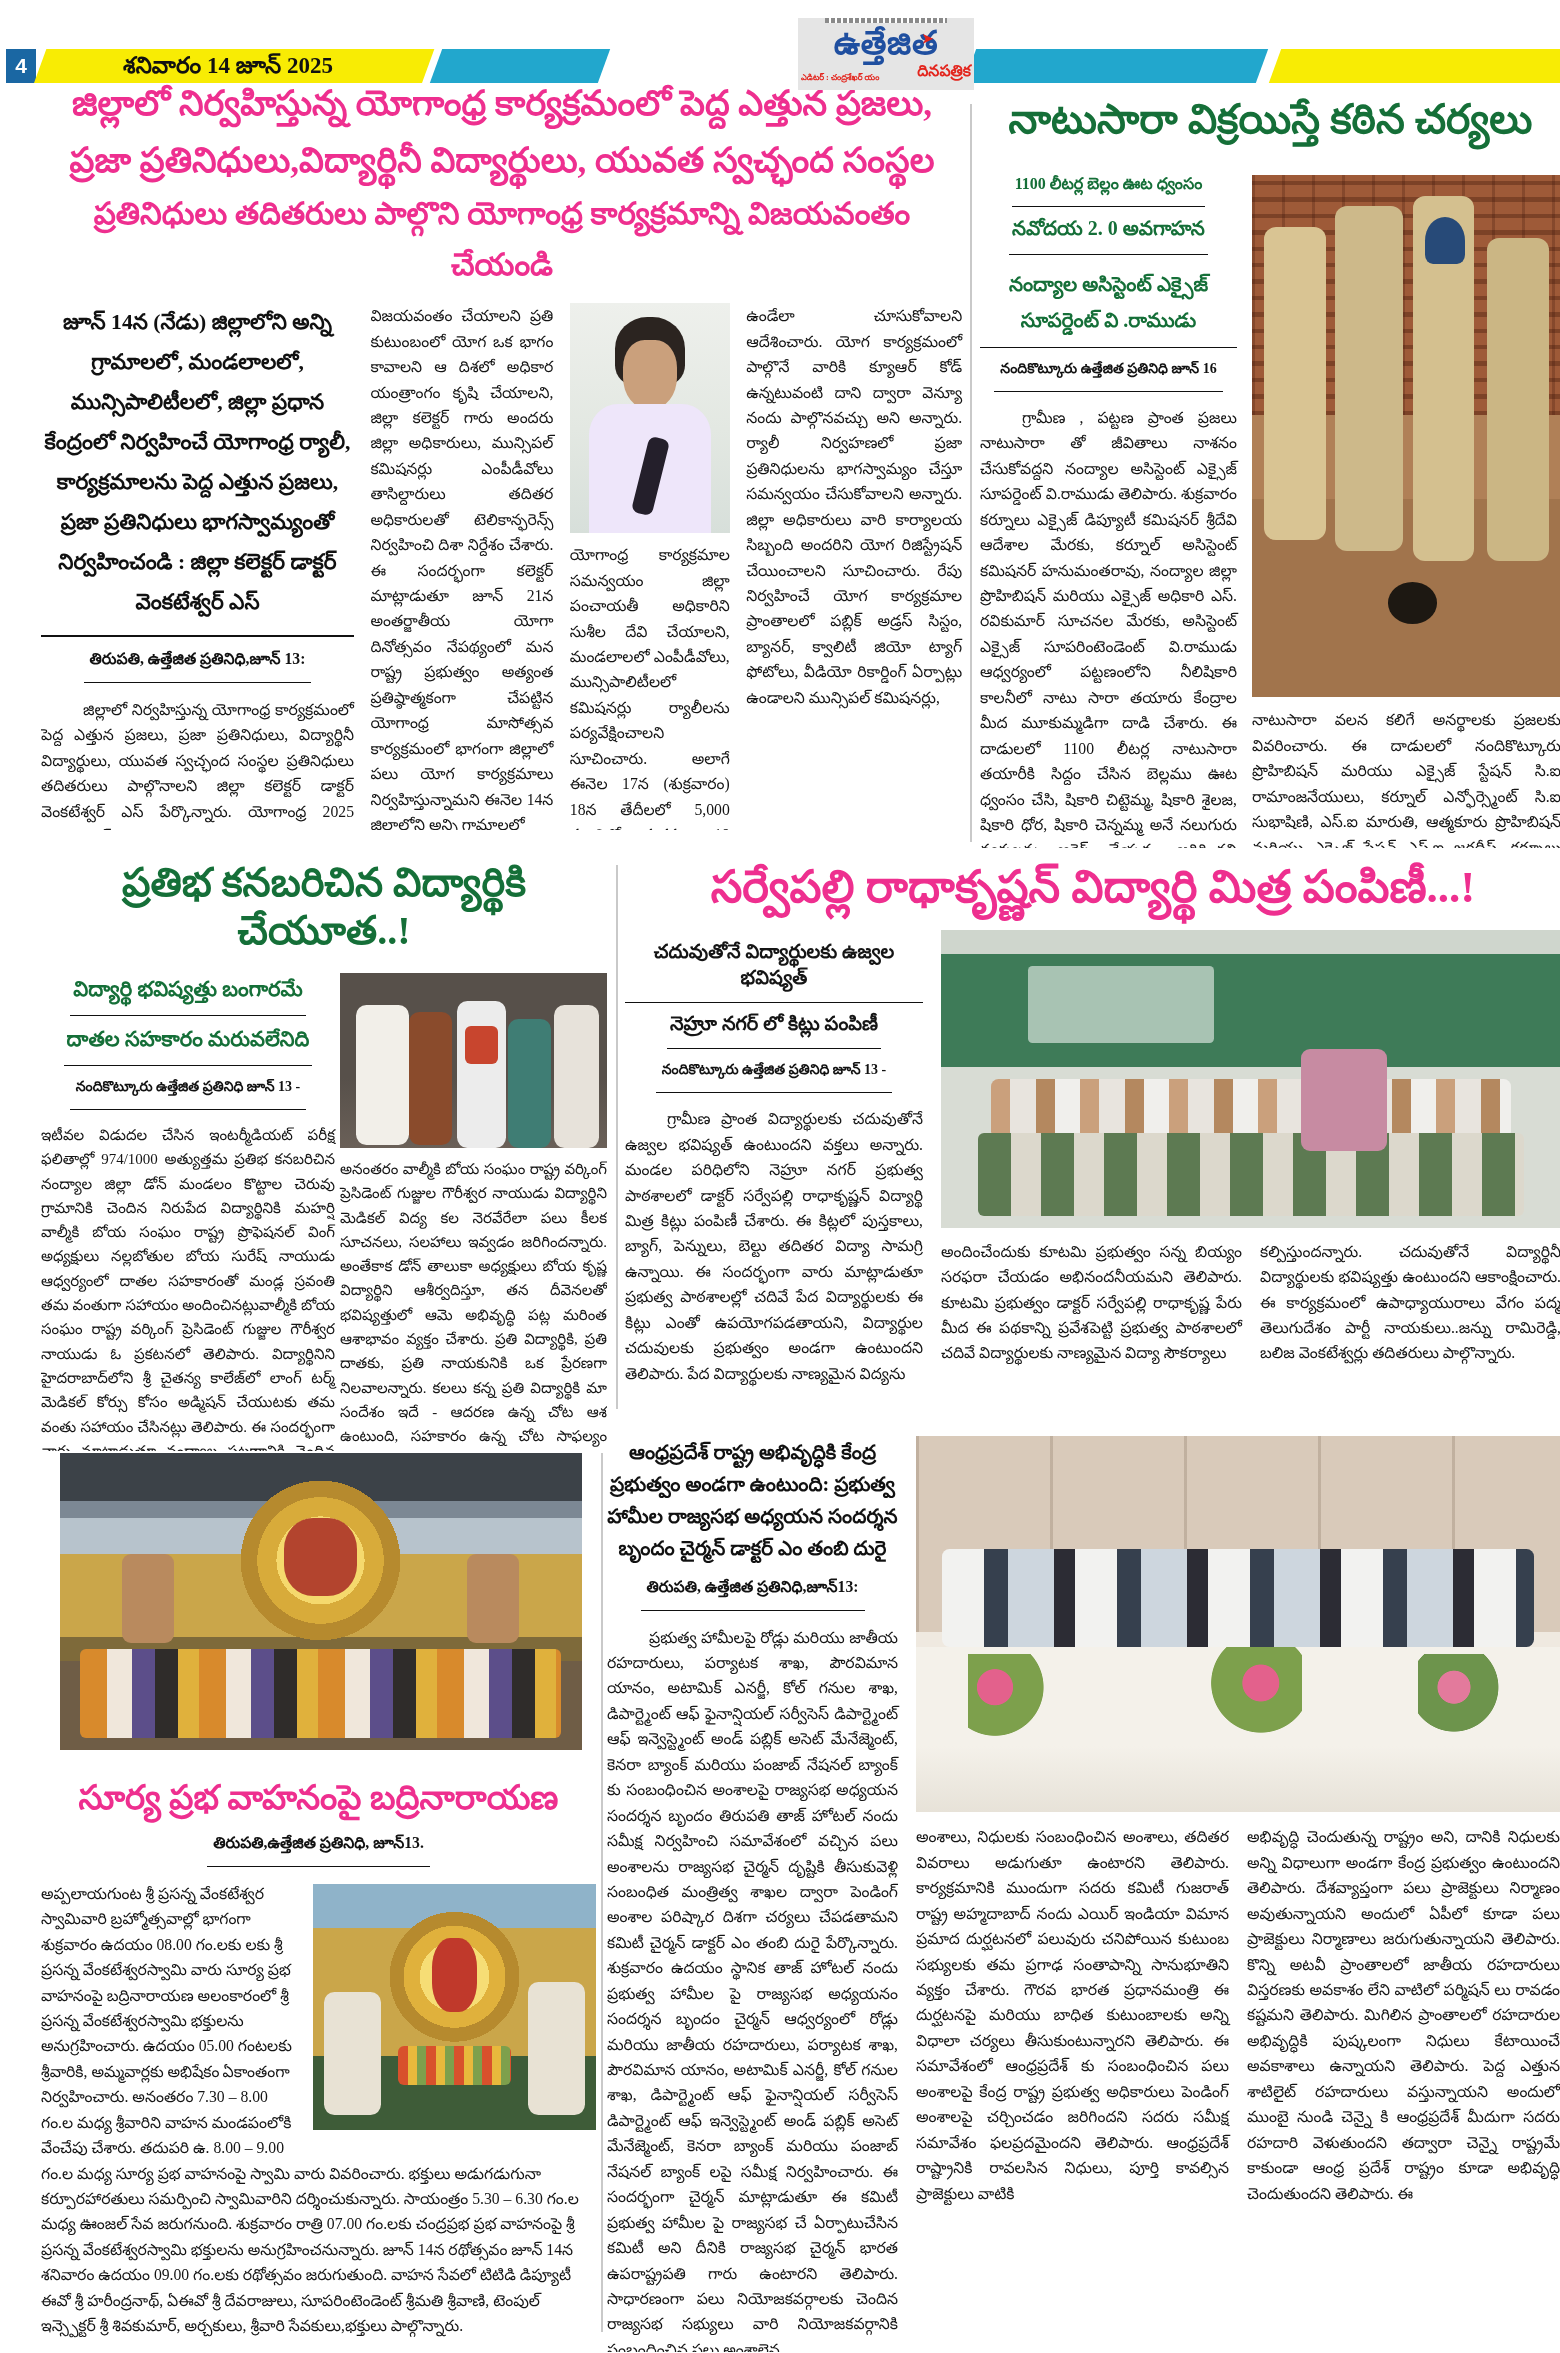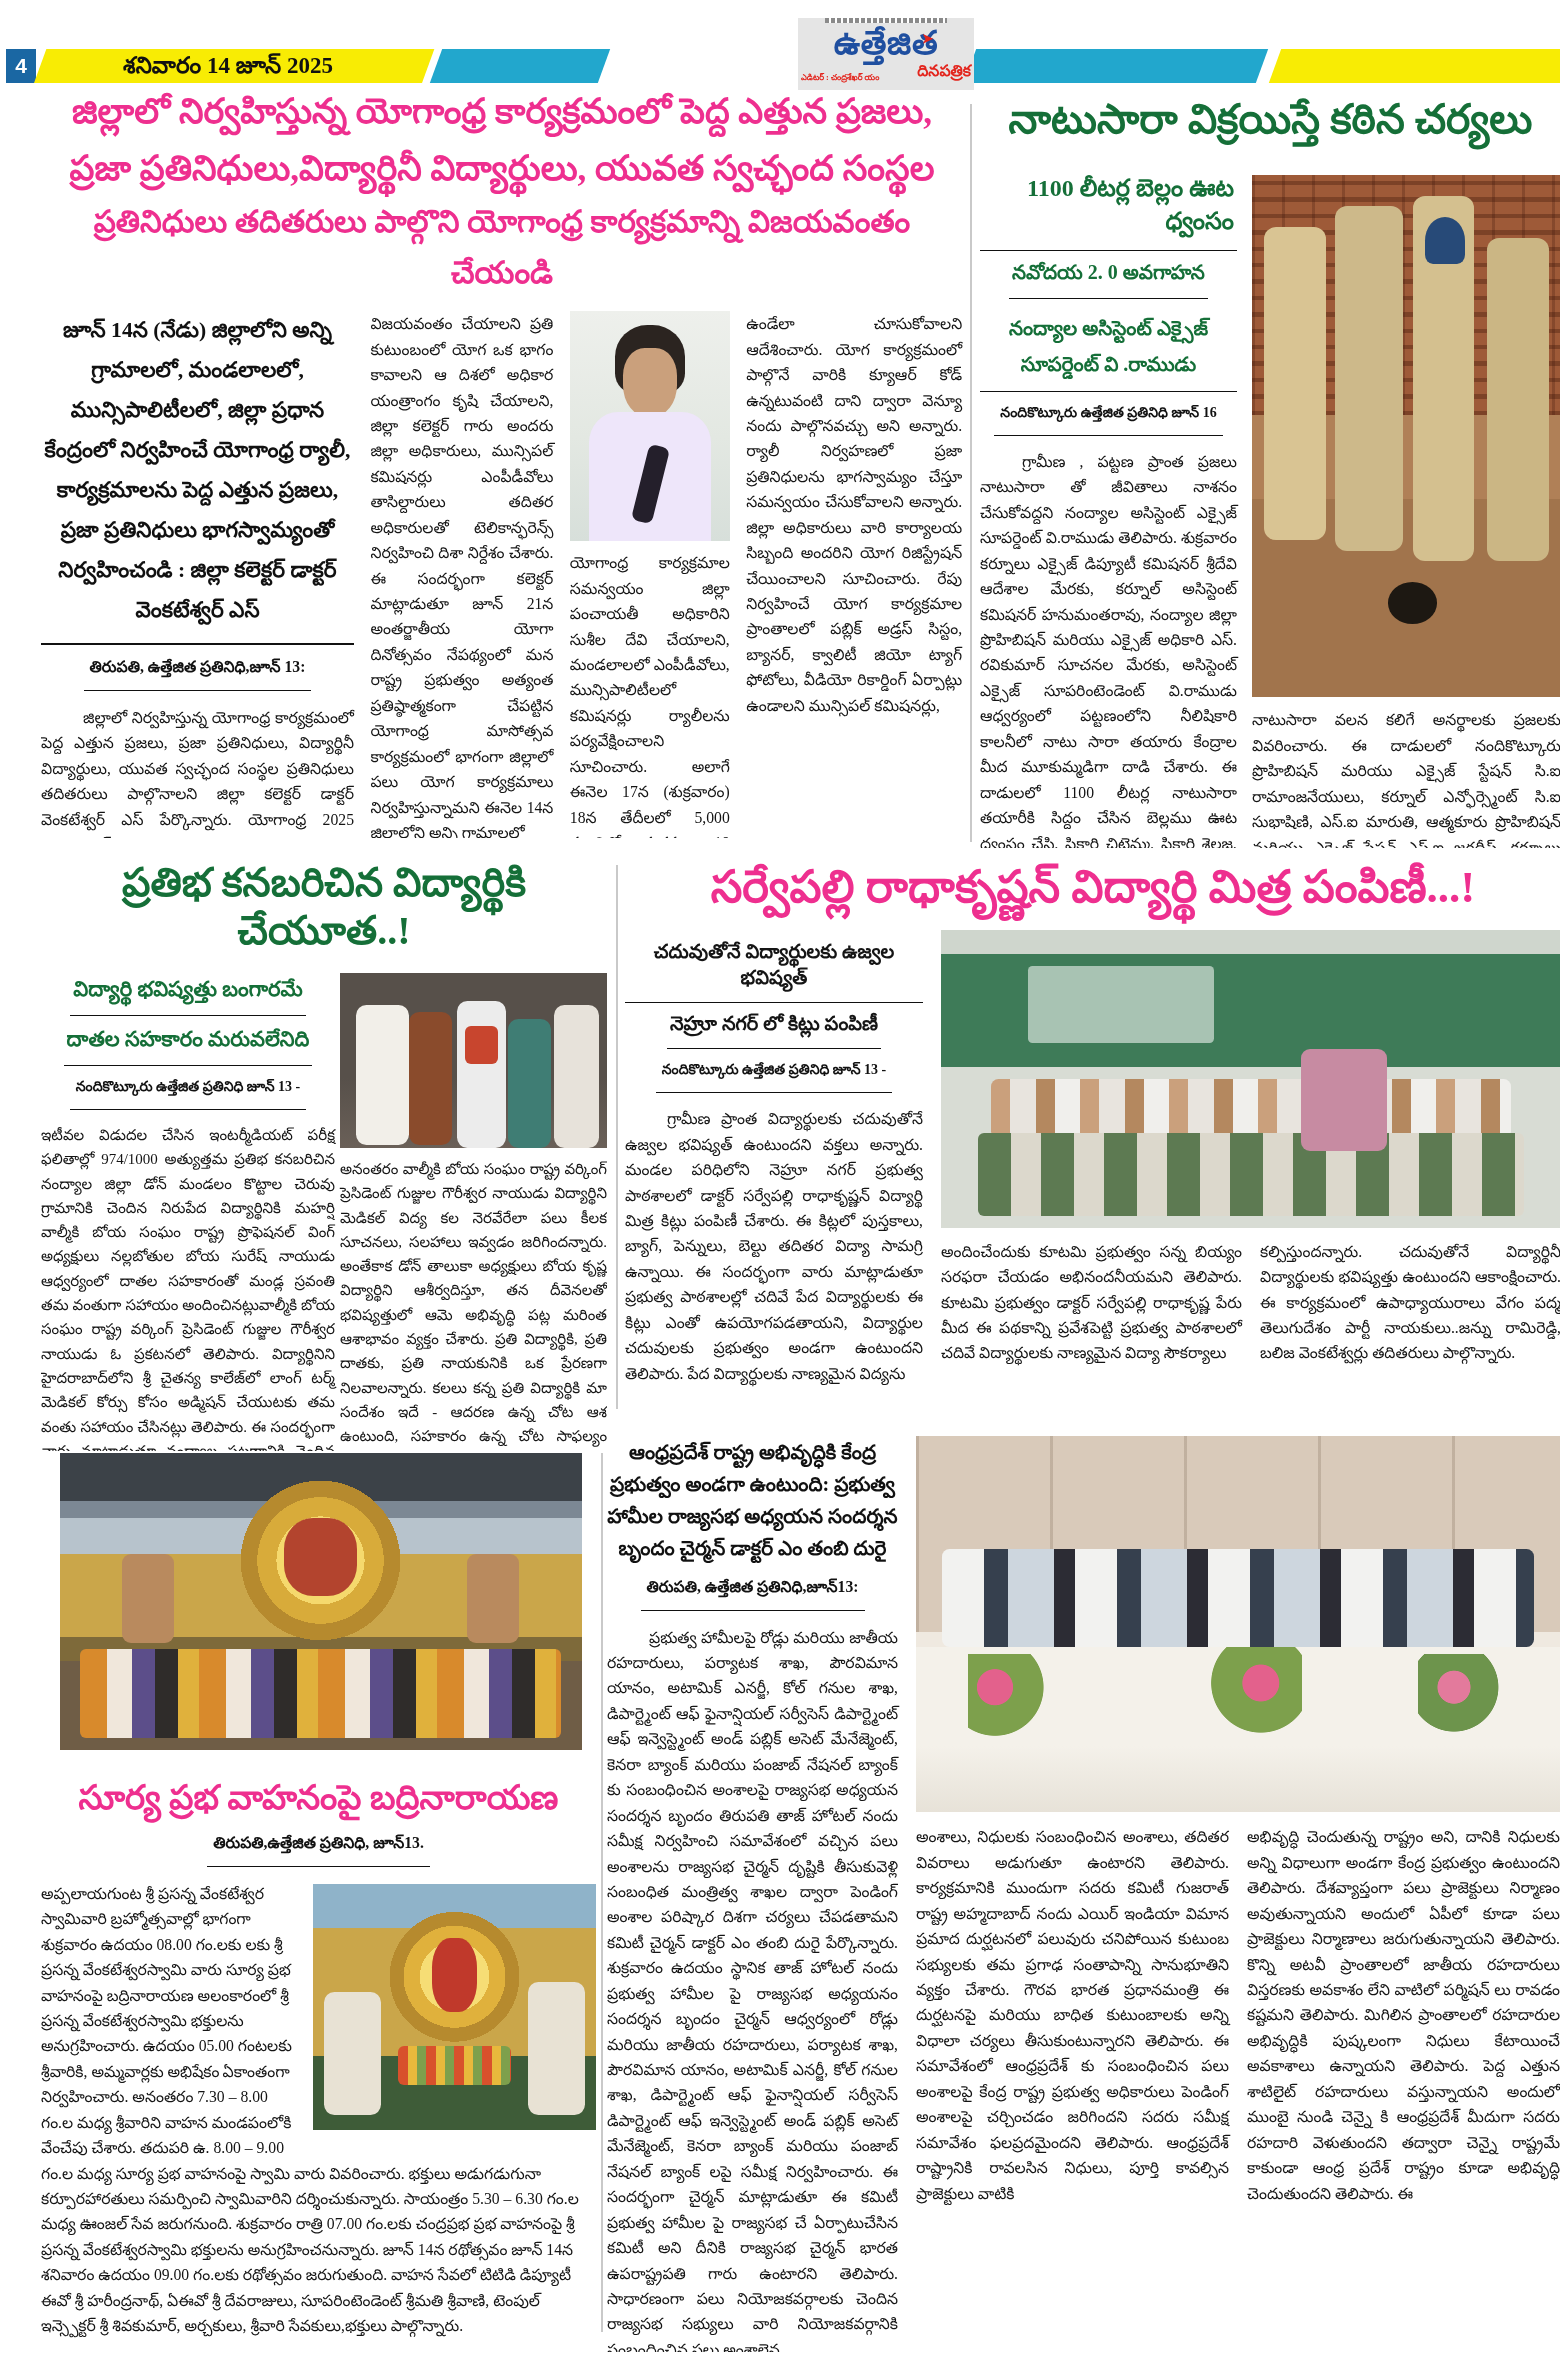--- a/index.html
+++ b/index.html
@@ -115,21 +115,21 @@
     <div class="row2">
       <span class="editor">ఎడిటర్ : చంద్రశేఖర్ యం</span>
       <span class="sub">దినపత్రిక</span>
     </div>
   </div>
 
   <div class="vline" style="left:970px;top:104px;height:738px;"></div>
   <div class="vline" style="left:616px;top:865px;height:544px;"></div>
   <div class="vline" style="left:601px;top:1453px;height:879px;"></div>
 
-  <div class="article" style="left:41px;top:84px;width:922px;height:754px;">
+  <div class="article" style="left:41px;top:76px;width:922px;height:754px;">
     <div class="hl pink" style="font-size:35px;line-height:1.62;">
       <span class="hl-line">జిల్లాలో నిర్వహిస్తున్న యోగాంధ్ర కార్యక్రమంలో పెద్ద ఎత్తున  ప్రజలు,</span>
       <span class="hl-line">ప్రజా ప్రతినిధులు,విద్యార్థినీ విద్యార్థులు, యువత స్వచ్ఛంద సంస్థల</span>
       <span class="hl-line" style="font-size:31px;">ప్రతినిధులు తదితరులు పాల్గొని యోగాంధ్ర కార్యక్రమాన్ని విజయవంతం చేయండి</span>
     </div>
     <div class="cols" style="gap:16.4px;margin-top:13.4px;">
       <div style="width:313px;flex:none;">
         <div class="intro-bold" style="font-size:21.6px;line-height:1.85;border-bottom:2.2px solid #111;padding-bottom:12px;">జూన్ 14న (నేడు) జిల్లాలోని అన్ని గ్రామాలలో, మండలాలలో, మున్సిపాలిటీలలో, జిల్లా ప్రధాన కేంద్రంలో నిర్వహించే యోగాంధ్ర ర్యాలీ, కార్యక్రమాలను పెద్ద ఎత్తున ప్రజలు, ప్రజా ప్రతినిధులు భాగస్వామ్యంతో  నిర్వహించండి : జిల్లా కలెక్టర్ డాక్టర్ వెంకటేశ్వర్ ఎస్</div>
         <div class="byline">తిరుపతి, ఉత్తేజిత ప్రతినిధి,జూన్ 13:</div>
         <div class="body-txt indent">జిల్లాలో నిర్వహిస్తున్న యోగాంధ్ర కార్యక్రమంలో పెద్ద ఎత్తున ప్రజలు, ప్రజా ప్రతినిధులు, విద్యార్థినీ విద్యార్థులు, యువత స్వచ్ఛంద సంస్థల ప్రతినిధులు తదితరులు పాల్గొనాలని జిల్లా కలెక్టర్ డాక్టర్ వెంకటేశ్వర్ ఎస్ పేర్కొన్నారు. యోగాంధ్ర 2025 క్యాంపెయిన్ ను పెద్ద ఎత్తున ప్రజలు ప్రజా ప్రతినిధులు స్వచ్ఛంద సంస్థలు తదితరులను భాగస్వాములను చేసి తరలివచ్చి ఈ కార్యక్రమాన్ని విజయవంతం చేయాలని కోరారు.</div>
@@ -145,21 +145,21 @@
         <div class="body-txt" style="margin-top:9px;">యోగాంధ్ర కార్యక్రమాల సమన్వయం జిల్లా పంచాయతీ అధికారిని సుశీల దేవి చేయాలని, మండలాలలో ఎంపీడీవోలు, మున్సిపాలిటీలలో కమిషనర్లు ర్యాలీలను పర్యవేక్షించాలని సూచించారు. అలాగే ఈనెల 17న (శుక్రవారం) 18న తేదీలలో 5,000 మందితో కార్యక్రమాలు 19 తేదీన సూర్యనమస్కారాలు నిర్వహించాలని, యోగ కార్యక్రమాలకు విద్యార్థులు అధిక సంఖ్యలో పాల్గొనేలా చూడాలని తెలిపారు.</div>
       </div>
       <div style="width:216px;flex:none;" class="body-txt">ఉండేలా చూసుకోవాలని ఆదేశించారు. యోగ కార్యక్రమంలో పాల్గొనే వారికి క్యూఆర్ కోడ్ ఉన్నటువంటి దాని ద్వారా వెన్యూ నందు పాల్గొనవచ్చు అని అన్నారు. ర్యాలీ నిర్వహణలో ప్రజా ప్రతినిధులను భాగస్వామ్యం చేస్తూ సమన్వయం చేసుకోవాలని అన్నారు. జిల్లా అధికారులు వారి కార్యాలయ సిబ్బంది అందరిని యోగ రిజిస్ట్రేషన్ చేయించాలని సూచించారు. రేపు నిర్వహించే యోగ కార్యక్రమాల ప్రాంతాలలో పబ్లిక్ అడ్రస్ సిస్టం, బ్యానర్, క్వాలిటీ జియో ట్యాగ్ ఫోటోలు, వీడియో రికార్డింగ్ ఏర్పాట్లు ఉండాలని మున్సిపల్ కమిషనర్లు,</div>
     </div>
   </div>
 
   <div class="article" style="left:980px;top:94px;width:581px;height:754px;">
     <div class="hl green" style="font-size:41px;line-height:1.25;">నాటుసారా విక్రయిస్తే కఠిన చర్యలు</div>
     <div class="cols" style="gap:15px;margin-top:19.4px;">
       <div style="width:257px;flex:none;">
-        <div class="subhead green" style="font-size:24px;text-align:right;">1100 లీటర్ల బెల్లం ఊట ధ్వంసం</div>
+        <div class="subhead green" style="font-size:16px;text-align:right;">1100 లీటర్ల బెల్లం ఊట ధ్వంసం</div>
         <div class="subhead green" style="font-size:20px;">నవోదయ 2. 0 అవగాహన</div>
         <div class="subhead green" style="font-size:20px;line-height:1.8;">నంద్యాల అసిస్టెంట్ ఎక్సైజ్ సూపర్డెంట్ వి .రాముడు</div>
         <div class="byline" style="font-size:14px;">నందికొట్కూరు ఉత్తేజిత ప్రతినిధి జూన్ 16</div>
         <div class="body-txt indent">గ్రామీణ , పట్టణ ప్రాంత ప్రజలు నాటుసారా తో జీవితాలు నాశనం చేసుకోవద్దని నంద్యాల అసిస్టెంట్ ఎక్సైజ్ సూపర్డెంట్ వి.రాముడు తెలిపారు. శుక్రవారం కర్నూలు ఎక్సైజ్ డిప్యూటీ కమిషనర్ శ్రీదేవి ఆదేశాల మేరకు, కర్నూల్ అసిస్టెంట్ కమిషనర్ హనుమంతరావు, నంద్యాల జిల్లా ప్రొహిబిషన్ మరియు ఎక్సైజ్ అధికారి ఎస్. రవికుమార్ సూచనల మేరకు, అసిస్టెంట్ ఎక్సైజ్ సూపరింటెండెంట్ వి.రాముడు ఆధ్వర్యంలో పట్టణంలోని నీలిషికారి కాలనీలో నాటు సారా తయారు కేంద్రాల మీద మూకుమ్మడిగా దాడి చేశారు. ఈ దాడులలో 1100 లీటర్ల నాటుసారా తయారీకి సిద్దం చేసిన బెల్లము ఊట ధ్వంసం చేసి, షికారి చిట్టెమ్మ, షికారి శైలజ, షికారి ధోర, షికారి చెన్నమ్మ అనే నలుగురు వ్యక్తులను అరెస్ట్ చేయడం జరిగిందని తెలిపారు. అనంతరం నీలిషికారి కాలనీవాసులకు నవోదయం 2.0 కార్యక్రమంలో భాగంగా అవగాహన కల్పిస్తూ నాటు సారా విక్రయిస్తే కఠిన చర్యలు తప్పవని హెచ్చరించారు. నాటు సారా నిర్మూలనే ధ్యేయంగా రాష్ట్ర ప్రభుత్వం పని చేస్తుందని తెలిపారు.</div>
       </div>
       <div style="flex:1;">
         <div class="photo ph-police" style="width:100%;height:522px;margin-top:10.4px;">
           <i class="f0"></i>
             <i class="f1"></i>
             <i class="f2"></i>

